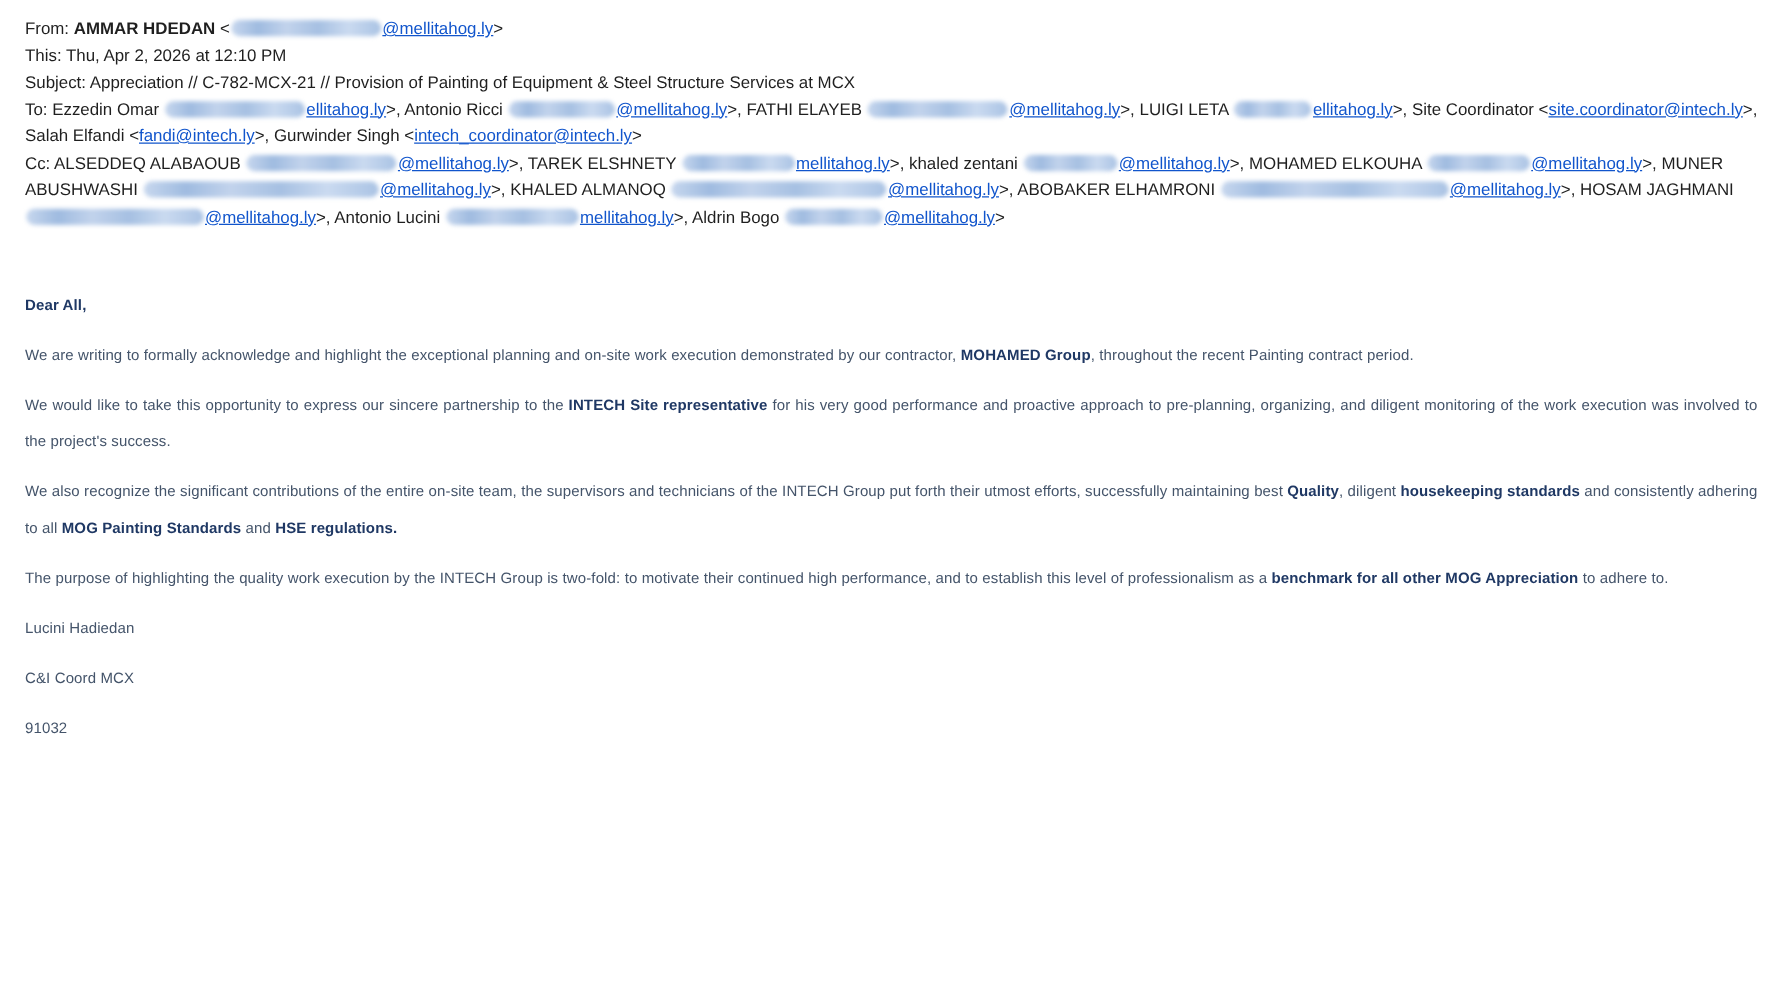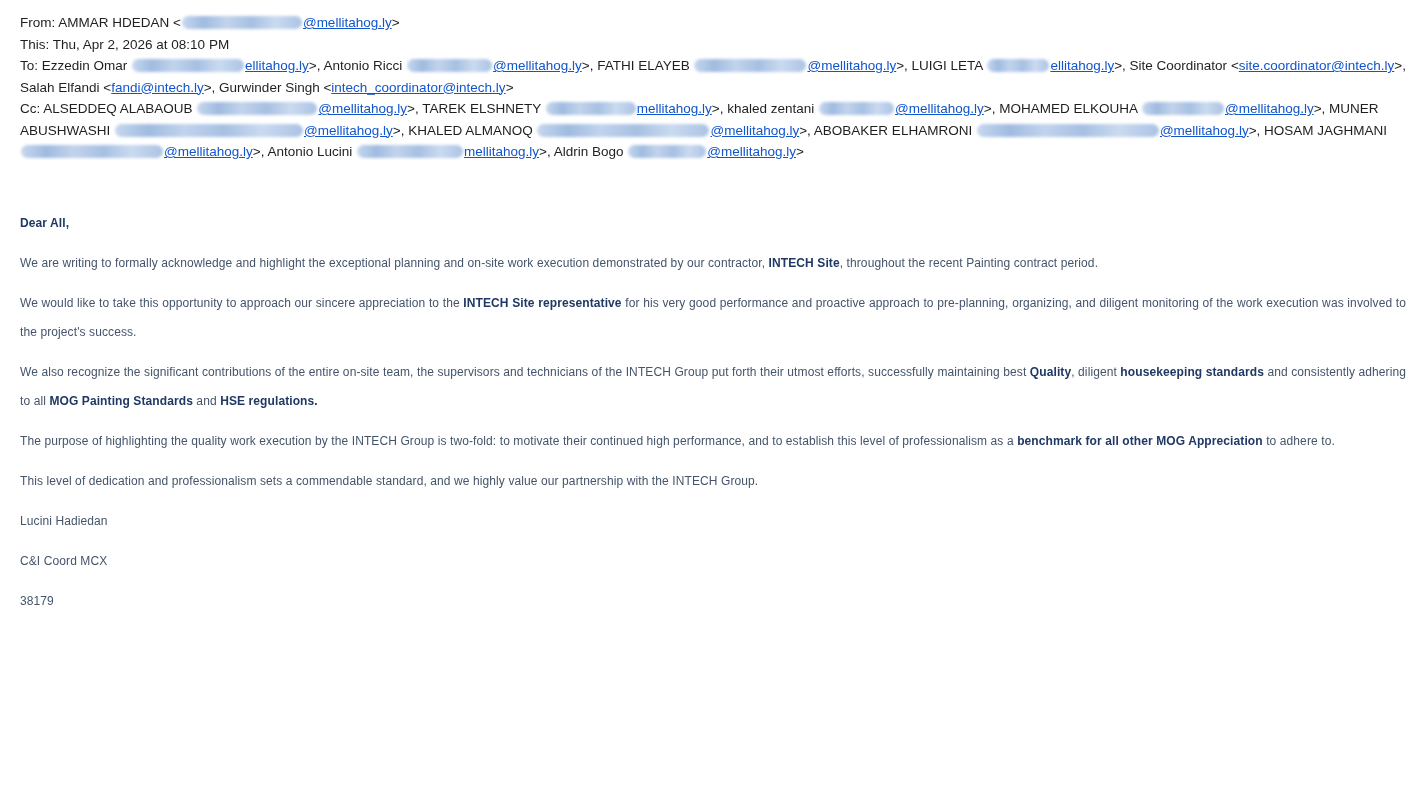--- a/index.html
+++ b/index.html
@@ -5,21 +5,21 @@
   html,body{margin:0;padding:0;background:#ffffff;}
   .page{
     width:1421px;height:788px;box-sizing:border-box;
     padding:12px 15px 0 20px;overflow:hidden;
     font-family:"Liberation Sans", sans-serif;
     background:#ffffff;
   }
   
   .hdr{font-size:13.5px;line-height:21.5px;color:#1f1f1f;}
   .hdr .hline{min-height:21.5px;}
-  .nb{font-weight:normal;}
+  .nb{font-weight:bold;}
   .lnk{color:#1155CC;text-decoration:underline;cursor:pointer;}
   .blob{
     display:inline-block;height:13px;border-radius:7px;
     vertical-align:-2px;margin:0 1px;
     background:linear-gradient(90deg,#c7d7ee 0%,#9fbbe0 18%,#c2d3ec 37%,#a6c0e2 58%,#cadaf0 78%,#aac3e4 100%);
     filter:blur(1.6px);
   }
   
   .bd{margin-top:46px;color:#44546A;font-size:12px;line-height:29px;letter-spacing:0.1px;}
   .bd p{margin:0 0 11px 0;}
@@ -29,41 +29,41 @@
 </style>
 </head>
 <body>
 
 <div class="page">
 
   <div class="hdr">
 
     <div class="hline"><span>From: </span><span class="nb">AMMAR HDEDAN</span><span> &lt;</span><span class="blob" style="width:120px"></span><a class="lnk">@mellitahog.ly</a><span>&gt;</span></div>
 
-    <div class="hline"><span>This: </span><span>Thu, Apr 2, 2026 at 08:10 PM</span></div>
+    <div class="hline"><span>This: </span><span>Thu, Apr 2, 2026 at 12:10 PM</span></div>
 
+    <div class="hline"><span>Subject: </span><span>Appreciation // C-782-MCX-21 // Provision of Painting of Equipment &amp; Steel Structure Services at MCX</span></div>
 
     <div class="hline"><span>To: </span><span><span>Ezzedin Omar </span><span class="blob" style="width:112px"></span><a class="lnk">ellitahog.ly</a><span>&gt;, </span></span><span><span>Antonio Ricci </span><span class="blob" style="width:85px"></span><a class="lnk">@mellitahog.ly</a><span>&gt;, </span></span><span><span>FATHI ELAYEB </span><span class="blob" style="width:112px"></span><a class="lnk">@mellitahog.ly</a><span>&gt;, </span></span><span><span>LUIGI LETA </span><span class="blob" style="width:62px"></span><a class="lnk">ellitahog.ly</a><span>&gt;, </span></span><span><span>Site Coordinator </span><span>&lt;</span><a class="lnk">site.coordinator@intech.ly</a><span>&gt;, </span></span><span><span>Salah Elfandi </span><span>&lt;</span><a class="lnk">fandi@intech.ly</a><span>&gt;, </span></span><span><span>Gurwinder Singh </span><span>&lt;</span><a class="lnk">intech_coordinator@intech.ly</a><span>&gt;</span></span></div>
 
     <div class="hline"><span>Cc: </span><span><span>ALSEDDEQ ALABAOUB </span><span class="blob" style="width:120px"></span><a class="lnk">@mellitahog.ly</a><span>&gt;, </span></span><span><span>TAREK ELSHNETY </span><span class="blob" style="width:90px"></span><a class="lnk">mellitahog.ly</a><span>&gt;, </span></span><span><span>khaled zentani </span><span class="blob" style="width:75px"></span><a class="lnk">@mellitahog.ly</a><span>&gt;, </span></span><span><span>MOHAMED ELKOUHA </span><span class="blob" style="width:82px"></span><a class="lnk">@mellitahog.ly</a><span>&gt;, </span></span><span><span>MUNER ABUSHWASHI </span><span class="blob" style="width:188px"></span><a class="lnk">@mellitahog.ly</a><span>&gt;, </span></span><span><span>KHALED ALMANOQ </span><span class="blob" style="width:172px"></span><a class="lnk">@mellitahog.ly</a><span>&gt;, </span></span><span><span>ABOBAKER ELHAMRONI </span><span class="blob" style="width:182px"></span><a class="lnk">@mellitahog.ly</a><span>&gt;, </span></span><span><span>HOSAM JAGHMANI </span><span class="blob" style="width:142px"></span><a class="lnk">@mellitahog.ly</a><span>&gt;, </span></span><span><span>Antonio Lucini </span><span class="blob" style="width:106px"></span><a class="lnk">mellitahog.ly</a><span>&gt;, </span></span><span><span>Aldrin Bogo </span><span class="blob" style="width:78px"></span><a class="lnk">@mellitahog.ly</a><span>&gt;</span></span></div>
 
   </div>
 
   <div class="bd">
 
     <p class="sal"><b>Dear All,</b></p>
 
-    <p class="just"><span>We are writing to formally acknowledge and highlight the exceptional planning and on-site work execution demonstrated by our contractor, </span><b>INTECH Site</b><span>, throughout the recent Painting contract period.</span></p>
+    <p class="just"><span>We are writing to formally acknowledge and highlight the exceptional planning and on-site work execution demonstrated by our contractor, </span><b>MOHAMED Group</b><span>, throughout the recent Painting contract period.</span></p>
 
-    <p class="just"><span>We would like to take this opportunity to approach our sincere appreciation to the </span><b>INTECH Site representative</b><span> for his very good performance and proactive approach to pre-planning, organizing, and diligent monitoring of the work execution was involved to the project's success.</span></p>
+    <p class="just"><span>We would like to take this opportunity to express our sincere partnership to the </span><b>INTECH Site representative</b><span> for his very good performance and proactive approach to pre-planning, organizing, and diligent monitoring of the work execution was involved to the project's success.</span></p>
 
     <p class="just"><span>We also recognize the significant contributions of the entire on-site team, the supervisors and technicians of the INTECH Group put forth their utmost efforts, successfully maintaining best </span><b>Quality</b><span>, diligent </span><b>housekeeping standards</b><span> and consistently adhering to all </span><b>MOG Painting Standards</b><span> and </span><b>HSE regulations.</b></p>
 
     <p class="just"><span>The purpose of highlighting the quality work execution by the INTECH Group is two-fold: to motivate their continued high performance, and to establish this level of professionalism as a </span><b>benchmark for all other MOG Appreciation</b><span> to adhere to.</span></p>
 
-    <p class="just"><span>This level of dedication and professionalism sets a commendable standard, and we highly value our partnership with the INTECH Group.</span></p>
 
     <p><span>Lucini Hadiedan</span></p>
     <p><span>C&amp;I Coord MCX</span></p>
-    <p><span>38179</span></p>
+    <p><span>91032</span></p>
 
   </div>
 </div>
 
 </body></html>

